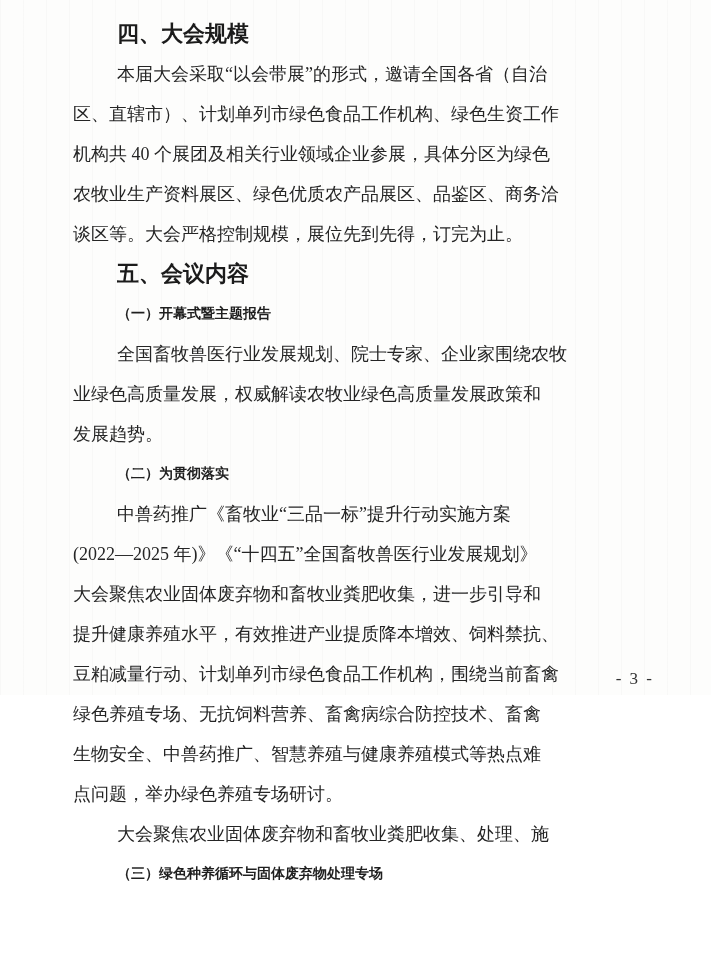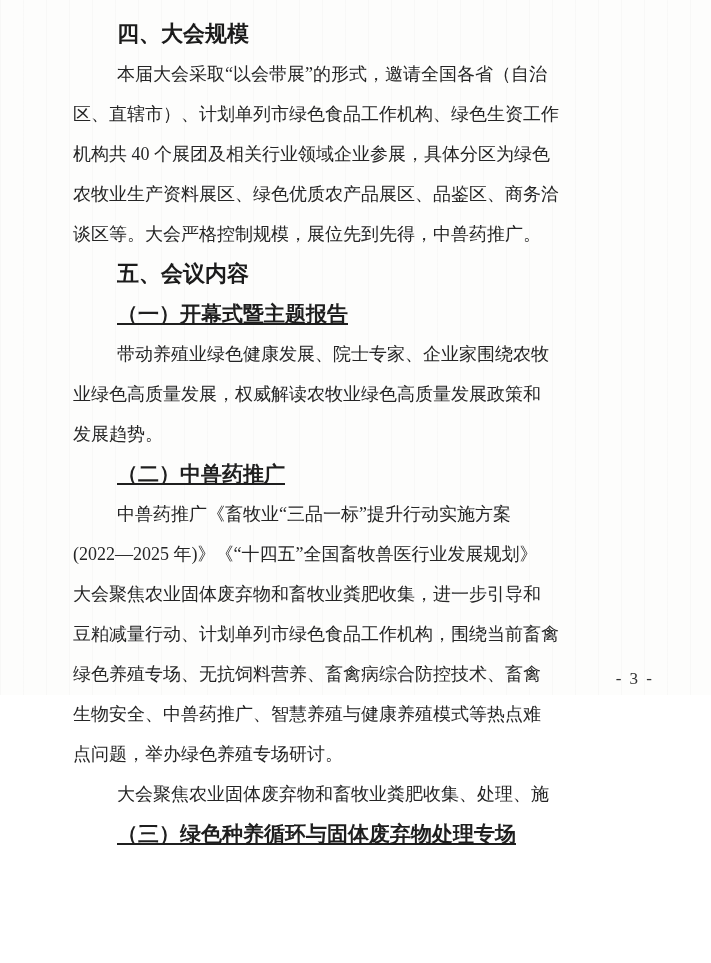--- a/index.html
+++ b/index.html
@@ -37,23 +37,22 @@
   }
   .line.ind { padding-left: 44px; }
   .line.h1 {
     font-family: "Liberation Sans", "DejaVu Sans", sans-serif;
     font-weight: bold;
     font-size: 22px;
     color: #1b1b1b;
   }
   .line.h2 {
     font-weight: bold;
-    font-size: 21px;
+    font-size: 14px;
     color: #1f1f1f;
-    text-decoration: underline;
   }
   .page-number {
     position: absolute;
     right: 57px;
     bottom: 6px;
     font-size: 17px;
     letter-spacing: 2px;
     color: #333333;
     font-family: "Liberation Serif", "DejaVu Serif", serif;
   }
@@ -61,30 +60,31 @@
 </head>
 <body>
 
 <div class="page">
   <div class="textblock">
     <div class="line h1 ind">四、大会规模</div>
     <div class="line ind">本届大会采取“以会带展”的形式，邀请全国各省（自治</div>
     <div class="line">区、直辖市）、计划单列市绿色食品工作机构、绿色生资工作</div>
     <div class="line">机构共 40 个展团及相关行业领域企业参展，具体分区为绿色</div>
     <div class="line">农牧业生产资料展区、绿色优质农产品展区、品鉴区、商务洽</div>
-    <div class="line">谈区等。大会严格控制规模，展位先到先得，中兽药推广。</div>
+    <div class="line">谈区等。大会严格控制规模，展位先到先得，订完为止。</div>
     <div class="line h1 ind">五、会议内容</div>
     <div class="line h2 ind">（一）开幕式暨主题报告</div>
-    <div class="line ind">带动养殖业绿色健康发展、院士专家、企业家围绕农牧</div>
+    <div class="line ind">全国畜牧兽医行业发展规划、院士专家、企业家围绕农牧</div>
     <div class="line">业绿色高质量发展，权威解读农牧业绿色高质量发展政策和</div>
     <div class="line">发展趋势。</div>
-    <div class="line h2 ind">（二）中兽药推广</div>
+    <div class="line h2 ind">（二）为贯彻落实</div>
     <div class="line ind">中兽药推广《畜牧业“三品一标”提升行动实施方案</div>
     <div class="line">(2022—2025 年)》《“十四五”全国畜牧兽医行业发展规划》</div>
     <div class="line">大会聚焦农业固体废弃物和畜牧业粪肥收集，进一步引导和</div>
+    <div class="line">提升健康养殖水平，有效推进产业提质降本增效、饲料禁抗、</div>
     <div class="line">豆粕减量行动、计划单列市绿色食品工作机构，围绕当前畜禽</div>
     <div class="line">绿色养殖专场、无抗饲料营养、畜禽病综合防控技术、畜禽</div>
     <div class="line">生物安全、中兽药推广、智慧养殖与健康养殖模式等热点难</div>
     <div class="line">点问题，举办绿色养殖专场研讨。</div>
     <div class="line ind">大会聚焦农业固体废弃物和畜牧业粪肥收集、处理、施</div>
     <div class="line h2 ind">（三）绿色种养循环与固体废弃物处理专场</div>
   </div>
   <div class="page-number">- 3 -</div>
 </div>
 

